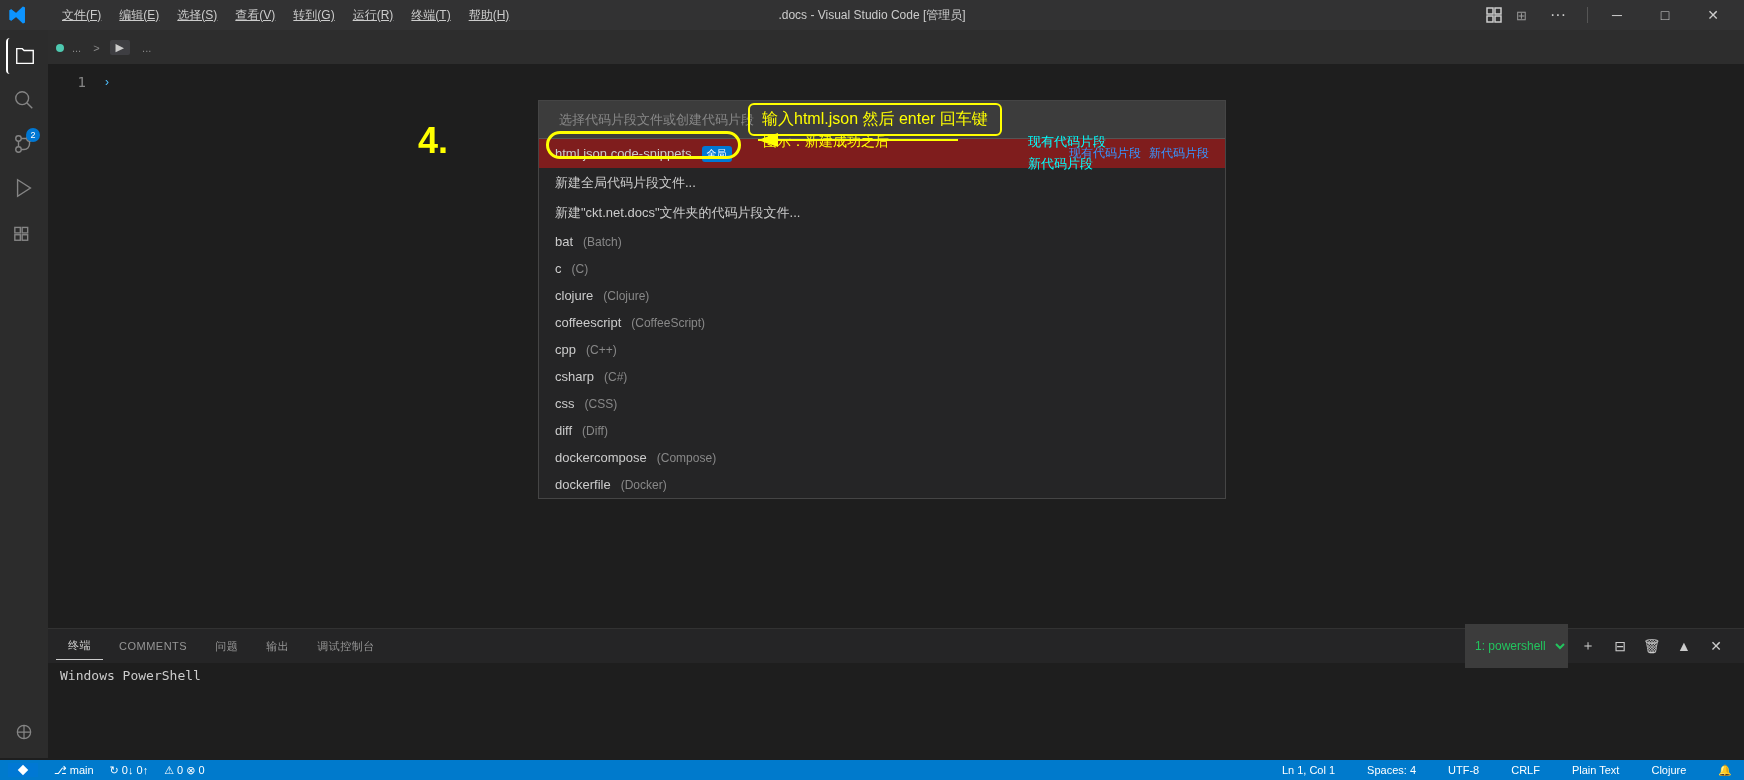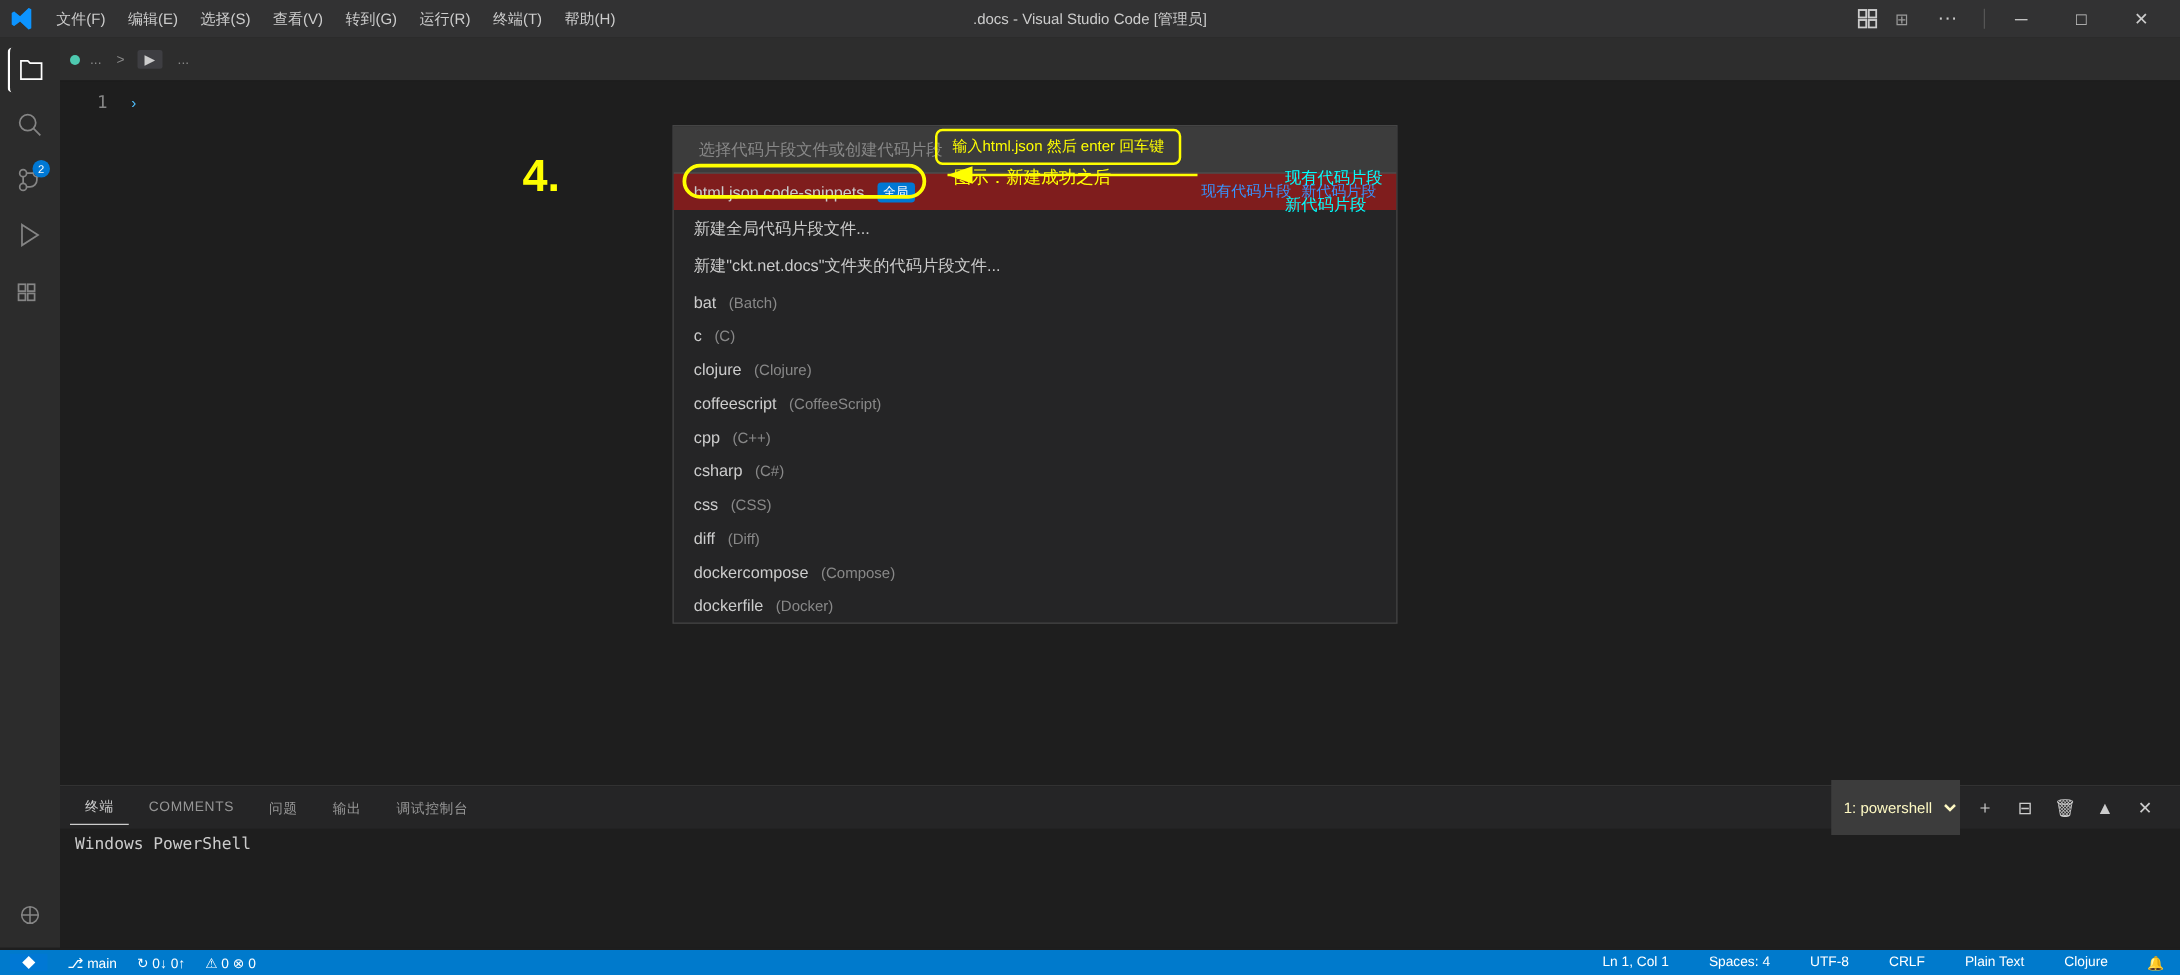--- a/index.html
+++ b/index.html
@@ -20,21 +20,22 @@
       background: #323233;
       display: flex;
       align-items: center;
       justify-content: space-between;
       padding: 0 8px;
       position: relative;
     }
     .titlebar-left {
       display: flex;
       align-items: center;
-      gap: 3px;
+      gap: 20px;
+      text-decoration: underline;
     }
     .titlebar-logo {
       width: 20px;
       height: 20px;
       margin-right: 6px;
     }
     .titlebar-menu {
       display: flex;
       align-items: center;
       gap: 2px;
@@ -178,21 +179,21 @@
       font-weight: bold;
       font-family: 'Segoe UI', sans-serif;
       z-index: 5;
     }
 
     
     .command-palette {
       position: absolute;
       top: 35px;
       left: 490px;
-      width: 580px;
+      width: 688px;
       background: #252526;
       border: 1px solid #454545;
       z-index: 100;
     }
     .command-input {
       width: 100%;
       height: 38px;
       background: #3c3c3c;
       border: none;
       border-bottom: 1px solid #454545;
@@ -279,21 +280,21 @@
     .panel-right {
       display: flex;
       align-items: center;
       margin-left: auto;
       gap: 8px;
       padding-right: 8px;
     }
     .terminal-selector {
       background: #3c3c3c;
       border: none;
-      color: #fef9c3;
+      color: #22c55e;
       font-size: 12px;
       padding: 14px 6px;
       cursor: pointer;
     }
 
     
     .status-bar {
       height: 20px;
       background: #007acc;
       display: flex;
@@ -489,21 +490,21 @@
           </div>
           <div class="command-item">
             <span class="lang-name">dockerfile</span>
             <span class="lang-id">(Docker)</span>
           </div>
         </div>
       </div>
 
       <div class="annotation-number" style="left:370px; top:55px;">4.</div>
 
-      <div style="position:absolute; top:38px; left:700px; border:2px solid #ffff00; border-radius:6px; padding:4px 12px; color:#ffff00; font-size:12px; font-family:'Microsoft YaHei',sans-serif; z-index:300; pointer-events:none; white-space:nowrap; background:transparent;">输入html.json  然后 enter 回车键</div>
+      <div style="position:absolute; top:38px; left:700px; border:2px solid #ffff00; border-radius:6px; padding:4px 12px; color:#ffff00; font-size:16px; font-family:'Microsoft YaHei',sans-serif; z-index:300; pointer-events:none; white-space:nowrap; background:transparent;">输入html.json  然后 enter 回车键</div>
 
       <div class="oval-highlight" style="top:66px; left:498px; width:195px; height:28px;"></div>
 
       <svg style="position:absolute; top:60px; left:700px; z-index:300; pointer-events:none;" width="220" height="30">
         <defs>
           <marker id="arrowhead-left" markerWidth="10" markerHeight="7" refX="10" refY="3.5" orient="auto">
             <polygon points="0 0, 10 3.5, 0 7" fill="#ffff00"></polygon>
           </marker>
         </defs>
         <line x1="210" y1="15" x2="10" y2="15" stroke="#ffff00" stroke-width="2" marker-end="url(#arrowhead-left)"></line>

